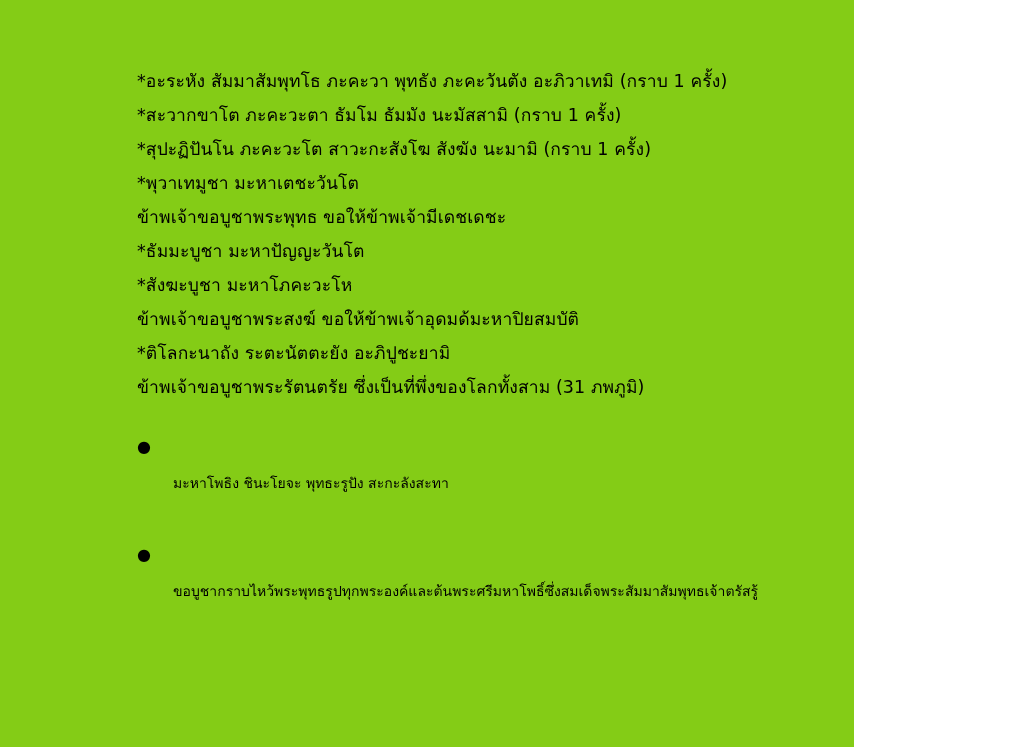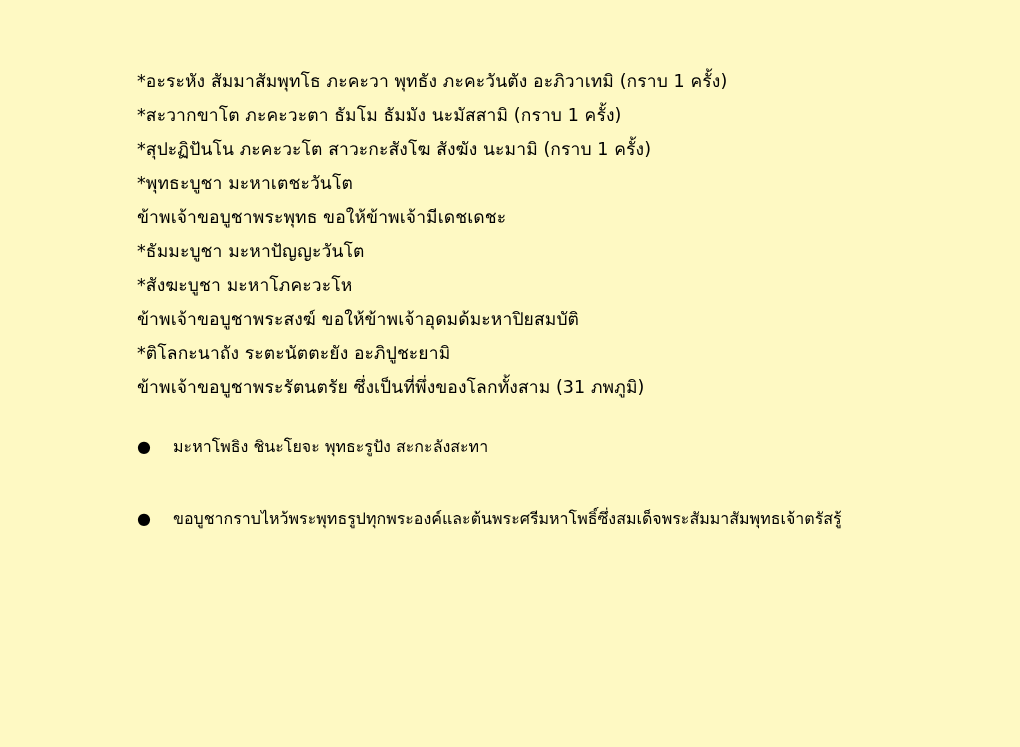--- a/index.html
+++ b/index.html
@@ -9,23 +9,23 @@
   }
   body {
     width: 1020px;
     height: 747px;
     font-family: "DejaVu Sans", "Liberation Sans", sans-serif;
     color: #000000;
     overflow: hidden;
   }
   .page {
     position: relative;
-    width: 1020px;
+    width: 854px;
     height: 747px;
-    background: #fef9c3;
+    background: #84cc16;
   }
   .content {
     position: absolute;
     left: 137px;
     top: 64px;
     width: 830px;
   }
   .line {
     font-size: 17.5px;
     line-height: 34px;
@@ -41,39 +41,40 @@
     margin-top: 22px;
   }
   .bullet-dot {
     width: 22px;
     flex: 0 0 22px;
     font-size: 16px;
     line-height: 34px;
     text-align: left;
   }
   .bullet-text {
-    font-size: 16px;
+    font-size: 14px;
     line-height: 34px;
     white-space: nowrap;
     padding-left: 14px;
+    margin-top: 36px;
   }
   .spacer {
     height: 16px;
   }
 </style>
 </head>
 <body>
 
 <div class="page">
   <div class="content">
 
     <div class="line">*อะระหัง สัมมาสัมพุทโธ ภะคะวา พุทธัง ภะคะวันตัง อะภิวาเทมิ (กราบ 1 ครั้ง)</div>
     <div class="line">*สะวากขาโต ภะคะวะตา ธัมโม ธัมมัง นะมัสสามิ (กราบ 1 ครั้ง)</div>
     <div class="line">*สุปะฏิปันโน ภะคะวะโต สาวะกะสังโฆ สังฆัง นะมามิ (กราบ 1 ครั้ง)</div>
-    <div class="line">*พุทธะบูชา มะหาเตชะวันโต</div>
+    <div class="line">*พุวาเทมูชา มะหาเตชะวันโต</div>
     <div class="line">ข้าพเจ้าขอบูชาพระพุทธ ขอให้ข้าพเจ้ามีเดชเดชะ</div>
     <div class="line">*ธัมมะบูชา มะหาปัญญะวันโต</div>
     <div class="line">*สังฆะบูชา มะหาโภคะวะโห</div>
     <div class="line">ข้าพเจ้าขอบูชาพระสงฆ์ ขอให้ข้าพเจ้าอุดมด้มะหาปิยสมบัติ</div>
     <div class="line">*ติโลกะนาถัง ระตะนัตตะยัง อะภิปูชะยามิ</div>
     <div class="line">ข้าพเจ้าขอบูชาพระรัตนตรัย ซึ่งเป็นที่พึ่งของโลกทั้งสาม (31 ภพภูมิ)</div>
 
     <div class="bullet-block">
       <div class="bullet-item">
         <span class="bullet-dot">●</span>

